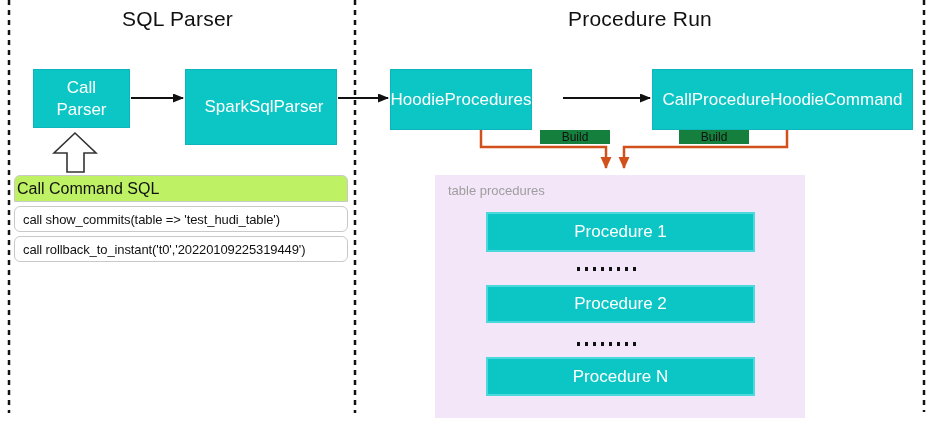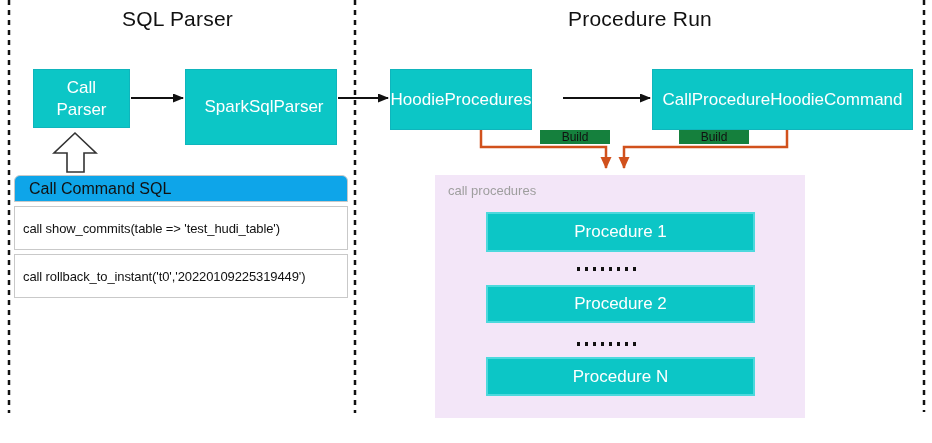--- a/index.html
+++ b/index.html
@@ -30,25 +30,25 @@
   .node.hoodie{left:390px;top:69px;width:142px;height:61px;}
   .node.cphc{left:652px;top:69px;width:261px;height:61px;}
   .edge-label{
     position:absolute;top:130px;font-size:12px;color:#111;text-align:center;width:70px;
     background:#15803d;
   }
   .edge-label.build{left:540px;}
   .edge-label.call{left:679px;}
   .sql-panel{position:absolute;left:14px;top:175px;width:334px;}
   .sql-header{
-    height:27px;background:#0ea5e9;border:1px solid #c9c9c9;border-radius:6px 6px 0 0;
-    font-size:16px;display:flex;align-items:center;padding:0 14px;color:#111;
+    height:27px;background:#bef264;border:1px solid #c9c9c9;border-radius:6px 6px 0 0;
+    font-size:16px;display:flex;align-items:center;padding:0 2px;color:#111;
   }
   .sql-row{
-    margin-top:4px;height:44px;background:#fff;border:1px solid #c9c9c9;border-radius:0;
+    margin-top:4px;height:26px;background:#fff;border:1px solid #c9c9c9;border-radius:6px;
     font-size:13px;letter-spacing:-0.1px;display:flex;align-items:center;padding:0 8px;
     color:#111;white-space:nowrap;
   }
   .user-proc-panel{
     position:absolute;left:435px;top:175px;width:370px;height:243px;background:var(--pink);
   }
   .user-proc-label{
     position:absolute;left:13px;top:8px;font-size:13px;color:#9e9e9e;
   }
   .proc-box{
@@ -105,21 +105,21 @@
   <div class="edge-label build">Build</div>
   <div class="edge-label call">Build</div>
 
   <div class="sql-panel">
     <div class="sql-header">Call Command SQL</div>
     <div class="sql-row">call show_commits(table =&gt; 'test_hudi_table')</div>
     <div class="sql-row">call rollback_to_instant('t0','20220109225319449')</div>
   </div>
 
   <div class="user-proc-panel">
-    <div class="user-proc-label">call procedures</div>
+    <div class="user-proc-label">table procedures</div>
     <div class="proc-box p1">Procedure 1</div>
     <div class="dots d1"></div>
     <div class="proc-box p2">Procedure 2</div>
     <div class="dots d2"></div>
     <div class="proc-box pn">Procedure N</div>
   </div>
 
 </div>
 
 </body></html>

